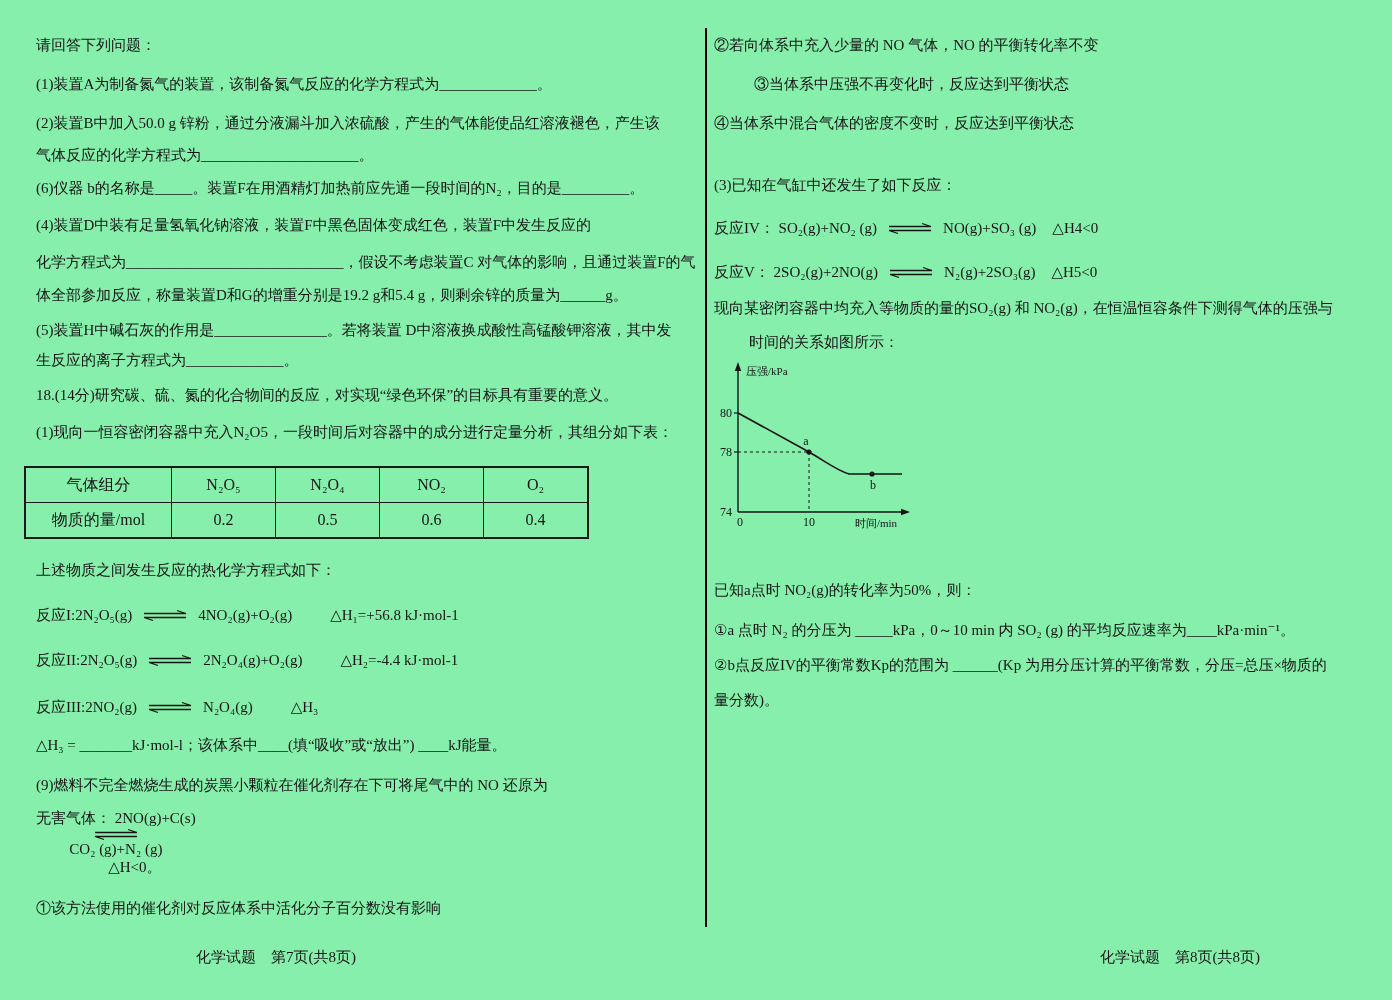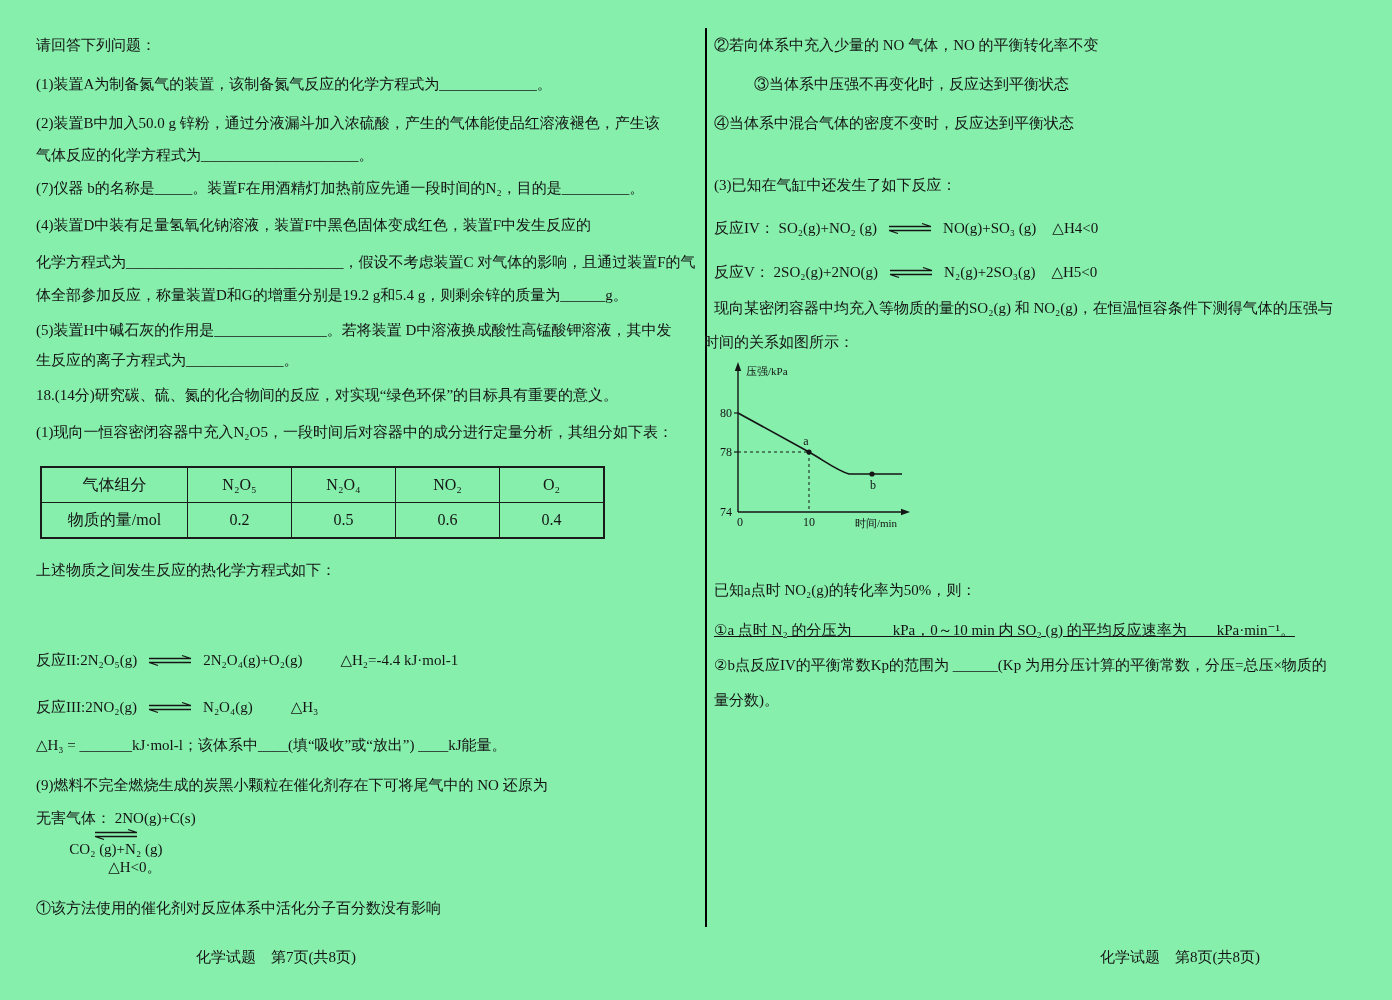--- a/index.html
+++ b/index.html
@@ -6,42 +6,42 @@
   .page{
     position:relative;width:1392px;height:1000px;background:#86efac;
     font-family:"Liberation Serif","DejaVu Serif",serif;
     color:#141414;font-size:15px;overflow:hidden;
   }
   .abs{position:absolute;height:38px;display:flex;align-items:center;white-space:nowrap;}
   .divider{position:absolute;left:705px;top:28px;width:2px;height:899px;background:#000;}
   .eq-arrow{margin:0 9px;flex:0 0 auto;display:block;}
   .dh{margin-left:38px;}
   .dh-close{margin-left:16px;}
-  table.gas{position:absolute;left:40px;top:466px;border-collapse:collapse;table-layout:fixed;border:2px solid #1a1a1a;}
+  table.gas{position:absolute;left:24px;top:466px;border-collapse:collapse;table-layout:fixed;border:2px solid #1a1a1a;}
   table.gas th,table.gas td{
     border:1.6px solid #1a1a1a;text-align:center;vertical-align:middle;
     font-weight:normal;height:34px;padding:0;font-size:16px;
   }
   .c0{width:145px;} .c1{width:103px;} .c2{width:103px;} .c3{width:103px;} .c4{width:103px;}
   .chart{position:absolute;left:718px;top:360px;}
   .chart text{font-family:"Liberation Serif","DejaVu Serif",serif;fill:#141414;}
   .footer{position:absolute;height:30px;display:flex;align-items:center;white-space:nowrap;font-size:15px;}
 </style>
 </head>
 <body>
 
 <div class="page">
 
   <div class="divider"></div>
 
   <div class="abs" style="left:36px;top:26px;">请回答下列问题：</div>
   <div class="abs" style="left:36px;top:65px;text-align:center;">(1)装置A为制备氮气的装置，该制备氮气反应的化学方程式为_____________。</div>
   <div class="abs" style="left:36px;top:104px;">(2)装置B中加入50.0 g 锌粉，通过分液漏斗加入浓硫酸，产生的气体能使品红溶液褪色，产生该</div>
   <div class="abs" style="left:36px;top:136px;">气体反应的化学方程式为_____________________。</div>
-  <div class="abs" style="left:36px;top:169px;">(7)仪器 b的名称是_____。装置F在用酒精灯加热前应先通一段时间的N₂，目的是_________。</div>
+  <div class="abs" style="left:36px;top:169px;">(6)仪器 b的名称是_____。装置F在用酒精灯加热前应先通一段时间的N₂，目的是_________。</div>
   <div class="abs" style="left:36px;top:206px;">(4)装置D中装有足量氢氧化钠溶液，装置F中黑色固体变成红色，装置F中发生反应的</div>
   <div class="abs" style="left:36px;top:243px;">化学方程式为_____________________________，假设不考虑装置C 对气体的影响，且通过装置F的气</div>
   <div class="abs" style="left:36px;top:276px;">体全部参加反应，称量装置D和G的增重分别是19.2 g和5.4 g，则剩余锌的质量为______g。</div>
   <div class="abs" style="left:36px;top:311px;">(5)装置H中碱石灰的作用是_______________。若将装置 D中溶液换成酸性高锰酸钾溶液，其中发</div>
   <div class="abs" style="left:36px;top:341px;">生反应的离子方程式为_____________。</div>
   <div class="abs" style="left:36px;top:376px;">18.(14分)研究碳、硫、氮的化合物间的反应，对实现“绿色环保”的目标具有重要的意义。</div>
   <div class="abs" style="left:36px;top:413px;">(1)现向一恒容密闭容器中充入N₂O5，一段时间后对容器中的成分进行定量分析，其组分如下表：</div>
 
   <table class="gas">
     <tbody>
@@ -57,20 +57,29 @@
       <td>0.2</td>
       <td>0.5</td>
       <td>0.6</td>
       <td>0.4</td>
     </tr>
   </tbody>
     </table>
 
   <div class="abs" style="left:36px;top:551px;">上述物质之间发生反应的热化学方程式如下：</div>
 
+  <div class="abs" style="left:36px;top:596px;">
+    <span>反应I:2N₂O₅(g)</span>
+    <svg class="eq-arrow" width="48" height="13" viewBox="0 0 48 13">
+        <path d="M3 4.5 H45 M45 4.5 L36 1.5" fill="none" stroke="#141414" stroke-width="1.3"></path>
+        <path d="M3 8.5 H45 M3 8.5 L12 11.5" fill="none" stroke="#141414" stroke-width="1.3"></path>
+      </svg>
+    <span>4NO₂(g)+O₂(g)</span>
+    <span class="dh">△H₁=+56.8 kJ·mol-1</span>
+  </div>
 
   <div class="abs" style="left:36px;top:641px;">
     <span>反应II:2N₂O₅(g)</span>
     <svg class="eq-arrow" width="48" height="13" viewBox="0 0 48 13">
         <path d="M3 4.5 H45 M45 4.5 L36 1.5" fill="none" stroke="#141414" stroke-width="1.3"></path>
         <path d="M3 8.5 H45 M3 8.5 L12 11.5" fill="none" stroke="#141414" stroke-width="1.3"></path>
       </svg>
     <span>2N₂O₄(g)+O₂(g)</span>
     <span class="dh">△H₂=-4.4 kJ·mol-1</span>
   </div>
@@ -121,21 +130,21 @@
     <span>反应V：  2SO₂(g)+2NO(g)</span>
     <svg class="eq-arrow" width="48" height="13" viewBox="0 0 48 13">
         <path d="M3 4.5 H45 M45 4.5 L36 1.5" fill="none" stroke="#141414" stroke-width="1.3"></path>
         <path d="M3 8.5 H45 M3 8.5 L12 11.5" fill="none" stroke="#141414" stroke-width="1.3"></path>
       </svg>
     <span>N₂(g)+2SO₃(g)</span>
     <span class="dh-close">△H5&lt;0</span>
   </div>
 
   <div class="abs" style="left:714px;top:289px;">现向某密闭容器中均充入等物质的量的SO₂(g) 和 NO₂(g)，在恒温恒容条件下测得气体的压强与</div>
-  <div class="abs" style="left:704px;top:323px;">时间的关系如图所示：</div>
+  <div class="abs" style="left:749px;top:323px;">时间的关系如图所示：</div>
 
   <svg class="chart" width="210" height="178" viewBox="0 0 210 178">
 
     <line x1="20" y1="152" x2="20" y2="8" stroke="#141414" stroke-width="1.4"></line>
     <polygon points="20,2 16.8,11 23.2,11" fill="#141414"></polygon>
     <line x1="20" y1="152" x2="186" y2="152" stroke="#141414" stroke-width="1.4"></line>
     <polygon points="192,152 183,148.8 183,155.2" fill="#141414"></polygon>
 
     <line x1="16" y1="53" x2="20" y2="53" stroke="#141414" stroke-width="1.2"></line>
     <line x1="16" y1="92" x2="20" y2="92" stroke="#141414" stroke-width="1.2"></line>
@@ -153,19 +162,19 @@
     <text x="14" y="96" font-size="12" text-anchor="end">78</text>
     <text x="14" y="156" font-size="12" text-anchor="end">74</text>
     <text x="22" y="166" font-size="12" text-anchor="middle">0</text>
     <text x="91" y="166" font-size="12" text-anchor="middle">10</text>
     <text x="158" y="167" font-size="11" text-anchor="middle">时间/min</text>
     <text x="88" y="85" font-size="12" text-anchor="middle">a</text>
     <text x="155" y="129" font-size="12" text-anchor="middle">b</text>
   </svg>
 
   <div class="abs" style="left:714px;top:571px;">已知a点时 NO₂(g)的转化率为50%，则：</div>
-  <div class="abs" style="left:714px;top:611px;text-decoration:underline;">①a 点时 N₂ 的分压为 _____kPa，0～10 min 内 SO₂ (g) 的平均反应速率为____kPa·min⁻¹。</div>
+  <div class="abs" style="left:714px;top:611px;">①a 点时 N₂ 的分压为 _____kPa，0～10 min 内 SO₂ (g) 的平均反应速率为____kPa·min⁻¹。</div>
   <div class="abs" style="left:714px;top:646px;">②b点反应IV的平衡常数Kp的范围为 ______(Kp 为用分压计算的平衡常数，分压=总压×物质的</div>
   <div class="abs" style="left:714px;top:681px;">量分数)。</div>
 
   <div class="footer" style="left:1100px;top:942px;">化学试题　第8页(共8页)</div>
 
 </div>
 
 </body></html>

